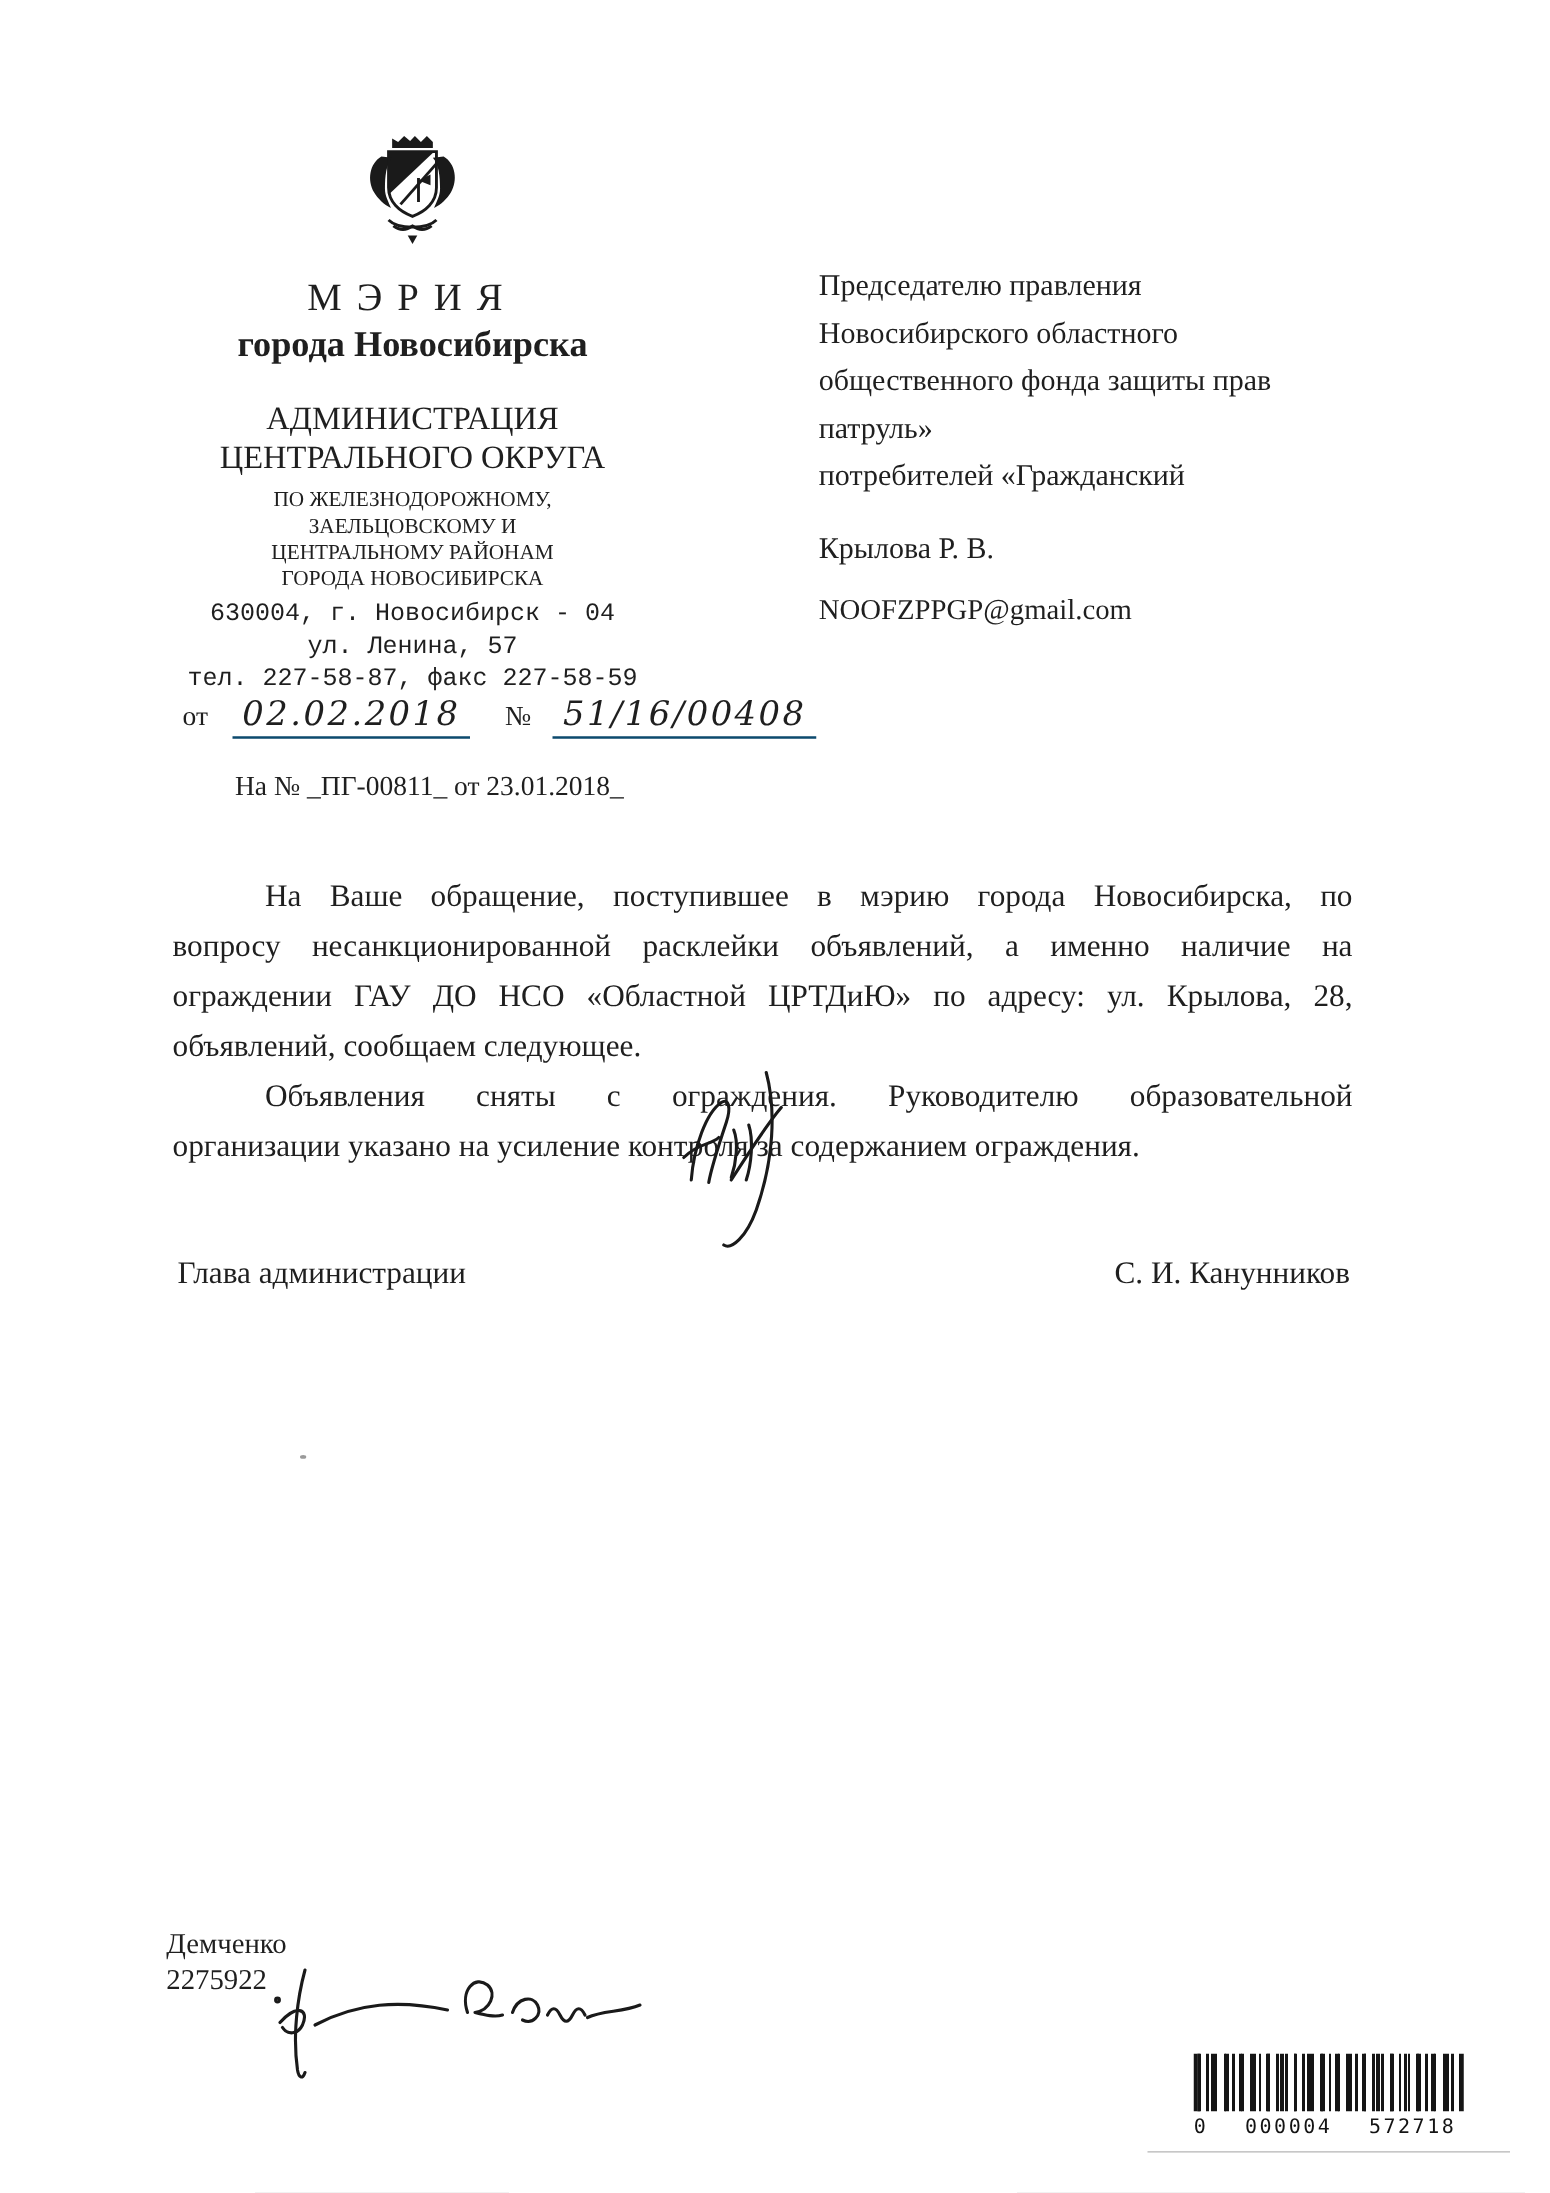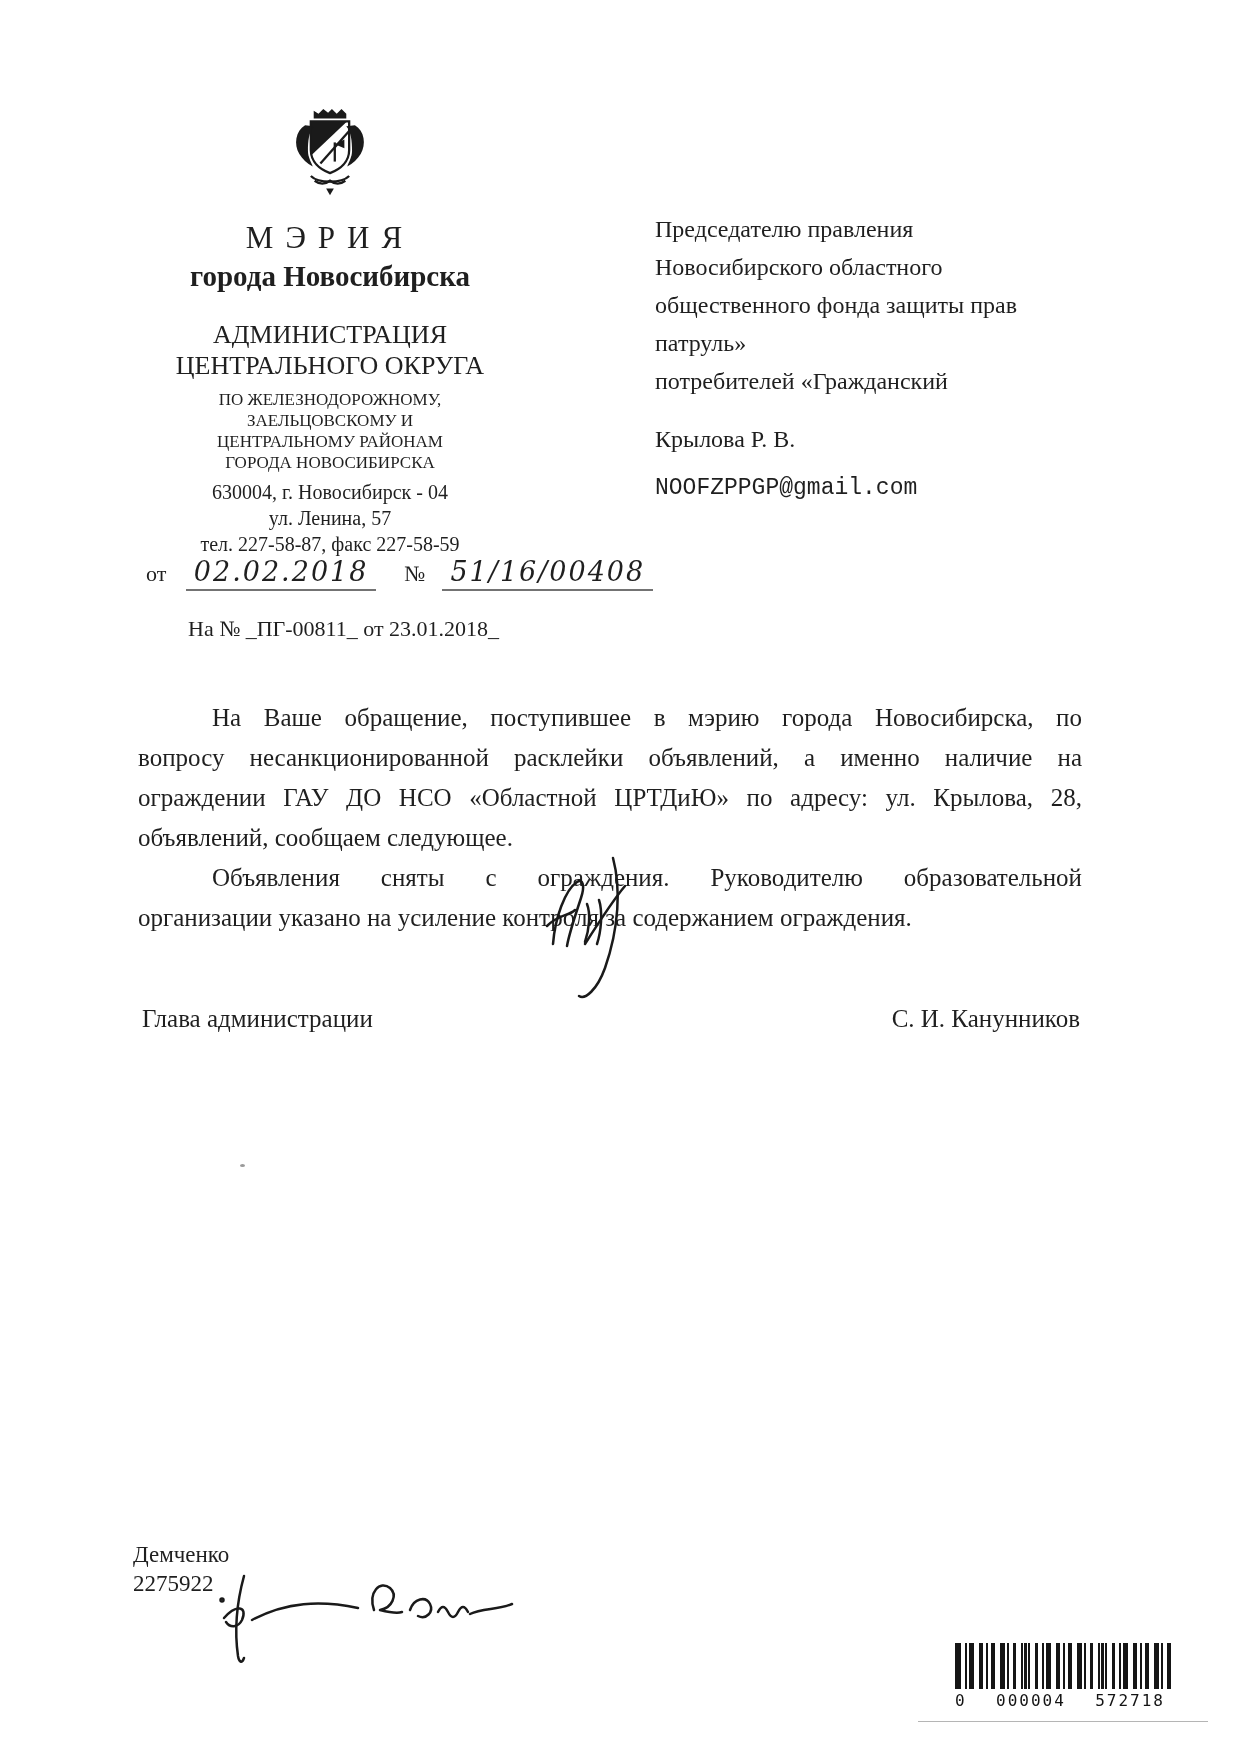--- a/index.html
+++ b/index.html
@@ -8,39 +8,39 @@
 
   
   .letterhead{position:absolute;left:140px;top:90px;width:380px;text-align:center;}
   .emblem{display:block;margin:16px auto 0 auto;}
   .org-title1{margin-top:22px;font-size:31px;font-weight:normal;letter-spacing:12px;}
   .org-title2{margin-top:4px;font-size:29px;font-weight:bold;}
   .admin-line{font-size:26px;line-height:31px;}
   .admin-block{margin-top:26px;}
   .district-block{margin-top:8px;}
   .district-line{font-size:17px;line-height:21px;}
-  .addr-block{margin-top:6px;font-family:Liberation Serif, serif;}
+  .addr-block{margin-top:6px;font-family:Liberation Mono, monospace;}
   .addr-line{font-size:20px;line-height:26px;}
 
   
   .ref-row{position:absolute;left:146px;top:556px;font-size:22px;white-space:nowrap;}
   .ref-label{display:inline-block;vertical-align:baseline;}
   .hand{display:inline-block;font-family:"DejaVu Serif",serif;font-style:italic;
-        font-size:27px;letter-spacing:2px;border-bottom:2px solid #737373;
+        font-size:27px;letter-spacing:2px;border-bottom:2px solid #0c4a6e;
         text-align:center;padding:0 8px 2px 8px;}
   .hand-date{min-width:170px;margin-left:14px;}
   .ref-num-label{margin-left:22px;}
   .hand-num{min-width:170px;margin-left:12px;}
   .reply-row{position:absolute;left:188px;top:616px;font-size:22px;white-space:nowrap;}
 
   
   .recipient{position:absolute;left:655px;top:210px;width:390px;}
   .rcp-line{font-size:24px;line-height:38px;white-space:nowrap;}
   .rcp-name{margin-top:26px;font-size:24px;}
-  .rcp-email{margin-top:22px;font-size:23px;font-family:Liberation Mono, monospace;}
+  .rcp-email{margin-top:22px;font-size:23px;}
 
   
   .body-text{position:absolute;left:138px;top:698px;width:944px;}
   .bline{font-size:25px;line-height:40px;white-space:normal;
          text-align:justify;text-align-last:justify;}
   .bline-last{font-size:25px;line-height:40px;text-align:left;text-align-last:left;}
   .indent{padding-left:74px;}
 
   
   .sig-title{position:absolute;left:142px;top:1005px;font-size:25px;}

